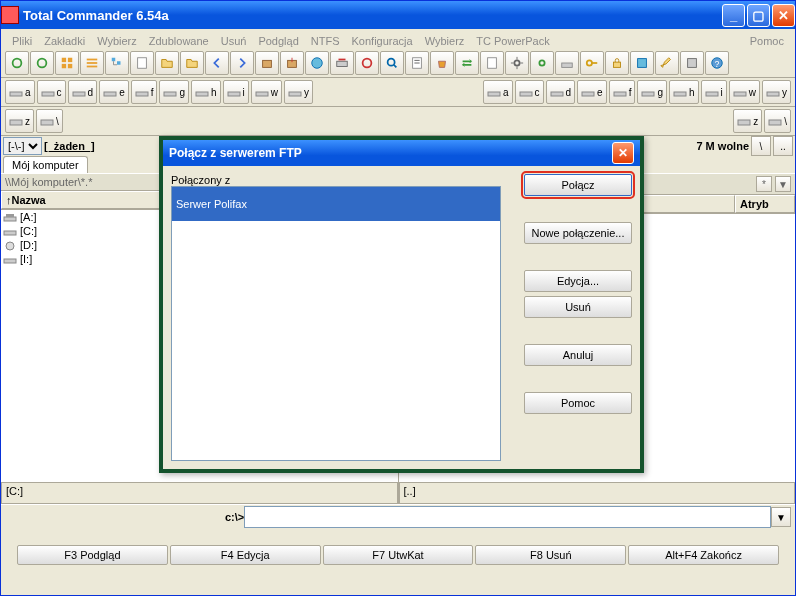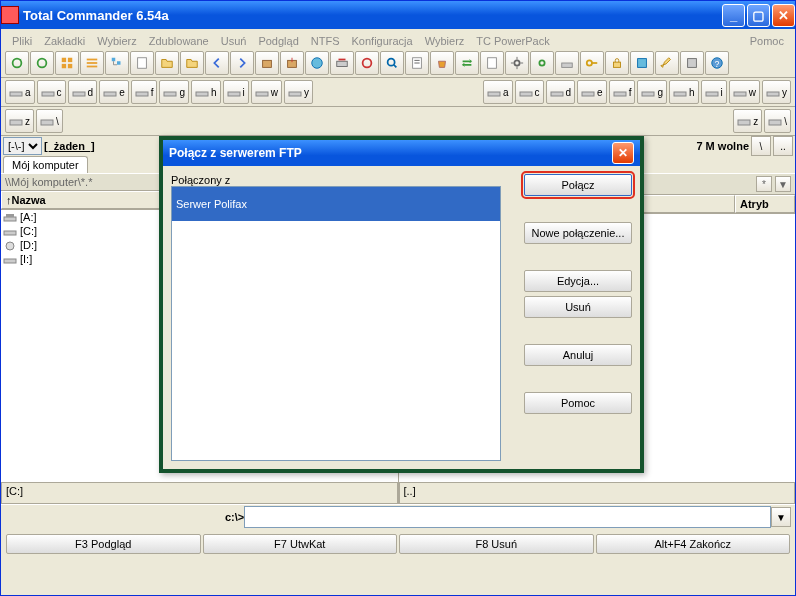--- a/index.html
+++ b/index.html
@@ -28,21 +28,21 @@
 .pathlabel{background:#e2e0cf;color:#666;padding:2px 4px;font-size:11px;border-top:1px solid #fff;border-bottom:1px solid #aca899}
 .colhead{display:flex;background:#ece9d8;border-bottom:1px solid #aca899}
 .colhead div{border:1px solid #fff;border-right-color:#aca899;border-bottom-color:#aca899;padding:2px 4px;font-size:11px;font-weight:bold}
 .filelist{flex:1;background:#fff;overflow:auto;font-size:11px}
 .fileitem{padding:1px 2px;display:flex;align-items:center;gap:3px}
 .fileicon{width:14px;height:12px;flex-shrink:0}
 .statusbar{border:1px solid #aca899;background:#ece9d8;padding:2px 4px;font-size:11px;height:16px}
 .cmdrow{display:flex;align-items:center;padding:2px 4px;height:20px;border-top:1px solid #fff}
 .cmdrow .prompt{font-weight:bold;margin:0 auto 0 220px}
 .cmdrow input{flex:1;border:1px solid #7f9db9;height:18px}
-.fnbar{display:flex;padding:5px;gap:2px;background:#ece9d8}
+.fnbar{display:flex;padding:16px;gap:2px;background:#ece9d8}
 .fnbtn{flex:1;border:1px solid #aca899;background:linear-gradient(#fff,#ddd);border-radius:2px;text-align:center;padding:3px 0;font-size:11px}
 
 .dialog{position:absolute;left:158px;top:135px;width:477px;height:329px;border:4px solid #14532d;background:#ece9d8;box-shadow:2px 2px 6px rgba(0,0,0,.3);z-index:10}
 .dialog .dtitle{height:26px;background:linear-gradient(to bottom,#3c91ff 0%,#0855dd 60%);display:flex;align-items:center;padding:0 6px;color:#fff;font-weight:bold;font-size:12px}
 .dialog .dtitle .dclose{margin-left:auto;width:20px;height:20px;background:linear-gradient(#ff9a6f,#e23b00);border:1px solid #fff;border-radius:3px;display:flex;align-items:center;justify-content:center;color:#fff;font-weight:bold}
 .dialog .dbody{padding:8px;display:flex;gap:23px;height:calc(100% - 26px);box-sizing:border-box}
 .dialog .list{flex:1;border:1px solid #7f9db9;background:#fff}
 .dialog .list .litem{background:#316ac5;color:#fff;padding:11px 4px;font-size:11px}
 .dialog .btncol{width:108px;display:flex;flex-direction:column;gap:4px}
 .dialog .dbtn2{border:1px solid #aca899;background:linear-gradient(#fff,#ddd);border-radius:2px;text-align:center;padding:4px 0;font-size:11px}
@@ -463,20 +463,21 @@
   </div>
 
   <div class="cmdrow">
     <span class="prompt">c:\&gt;</span>
     <input style="">
     <div class="smallbtn">▼</div>
   </div>
 
   <div class="fnbar">
     <div class="fnbtn">F3 Podgląd</div>
+    <div class="fnbtn">F4 Edycja</div>
     <div class="fnbtn">F7 UtwKat</div>
     <div class="fnbtn">F8 Usuń</div>
     <div class="fnbtn">Alt+F4 Zakończ</div>
   </div>
 
   <div class="dialog">
     <div class="dtitle">
       <span>Połącz z serwerem FTP</span>
       <div class="dclose">✕</div>
     </div>

